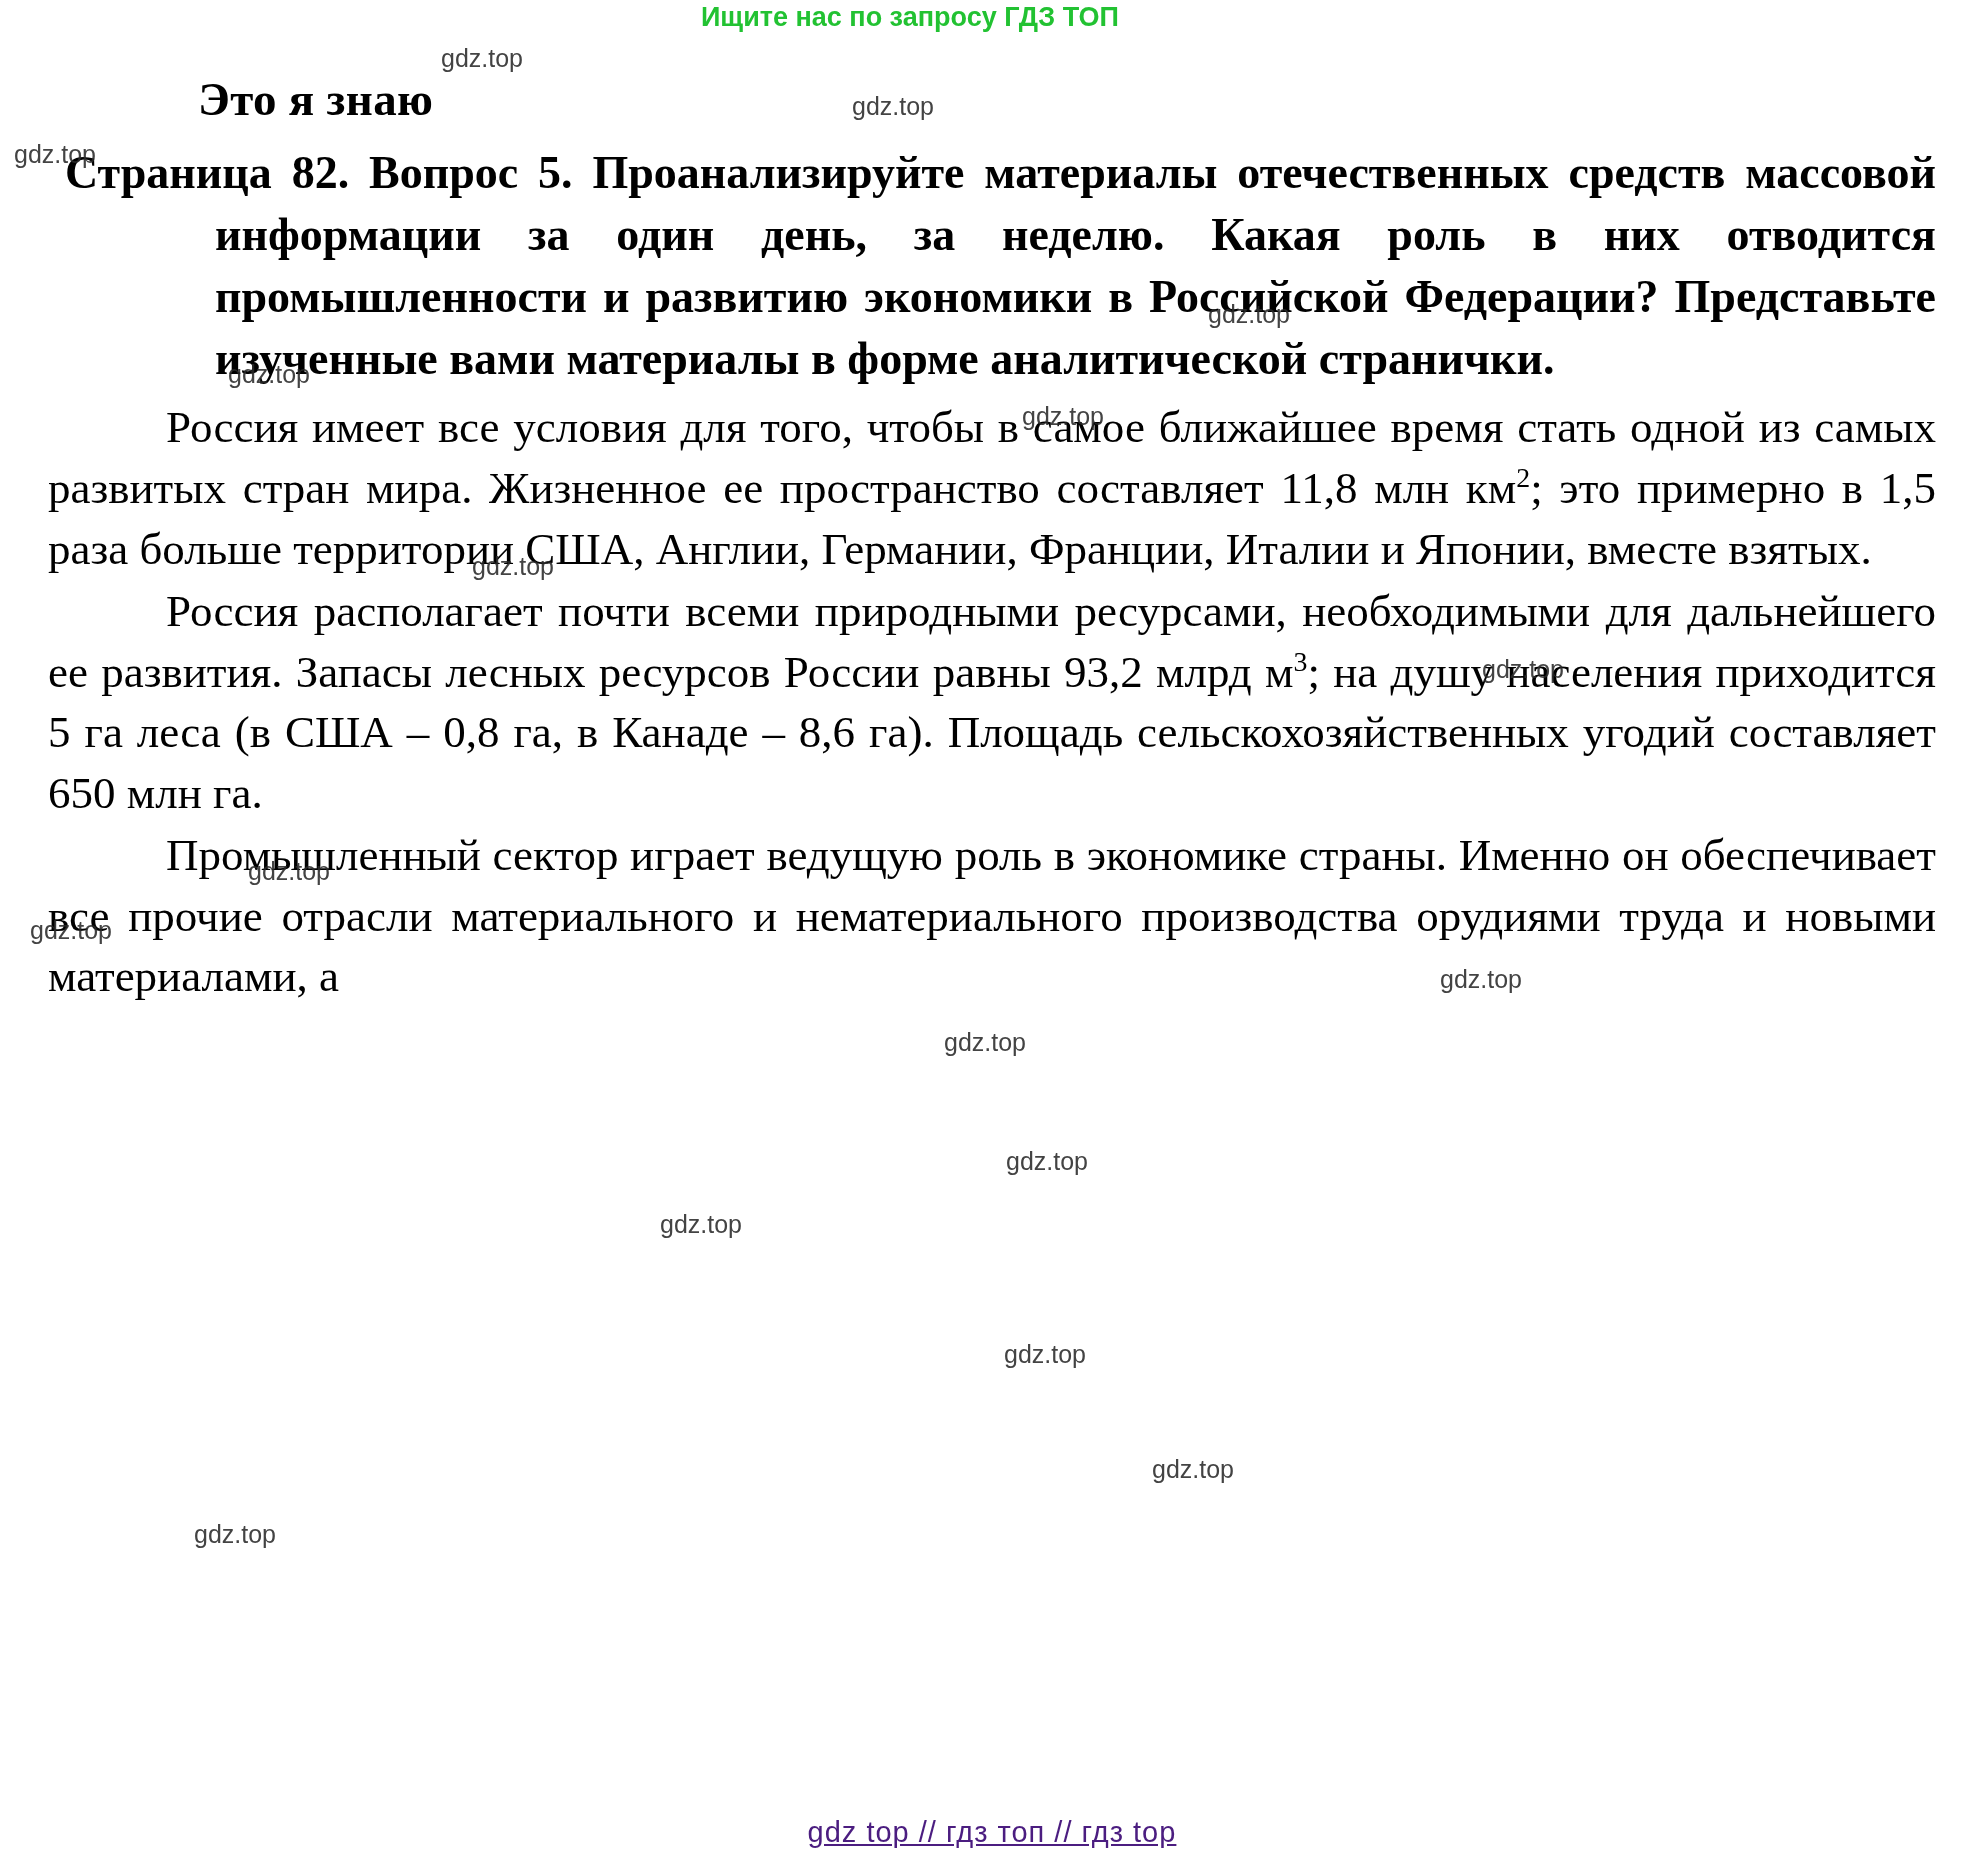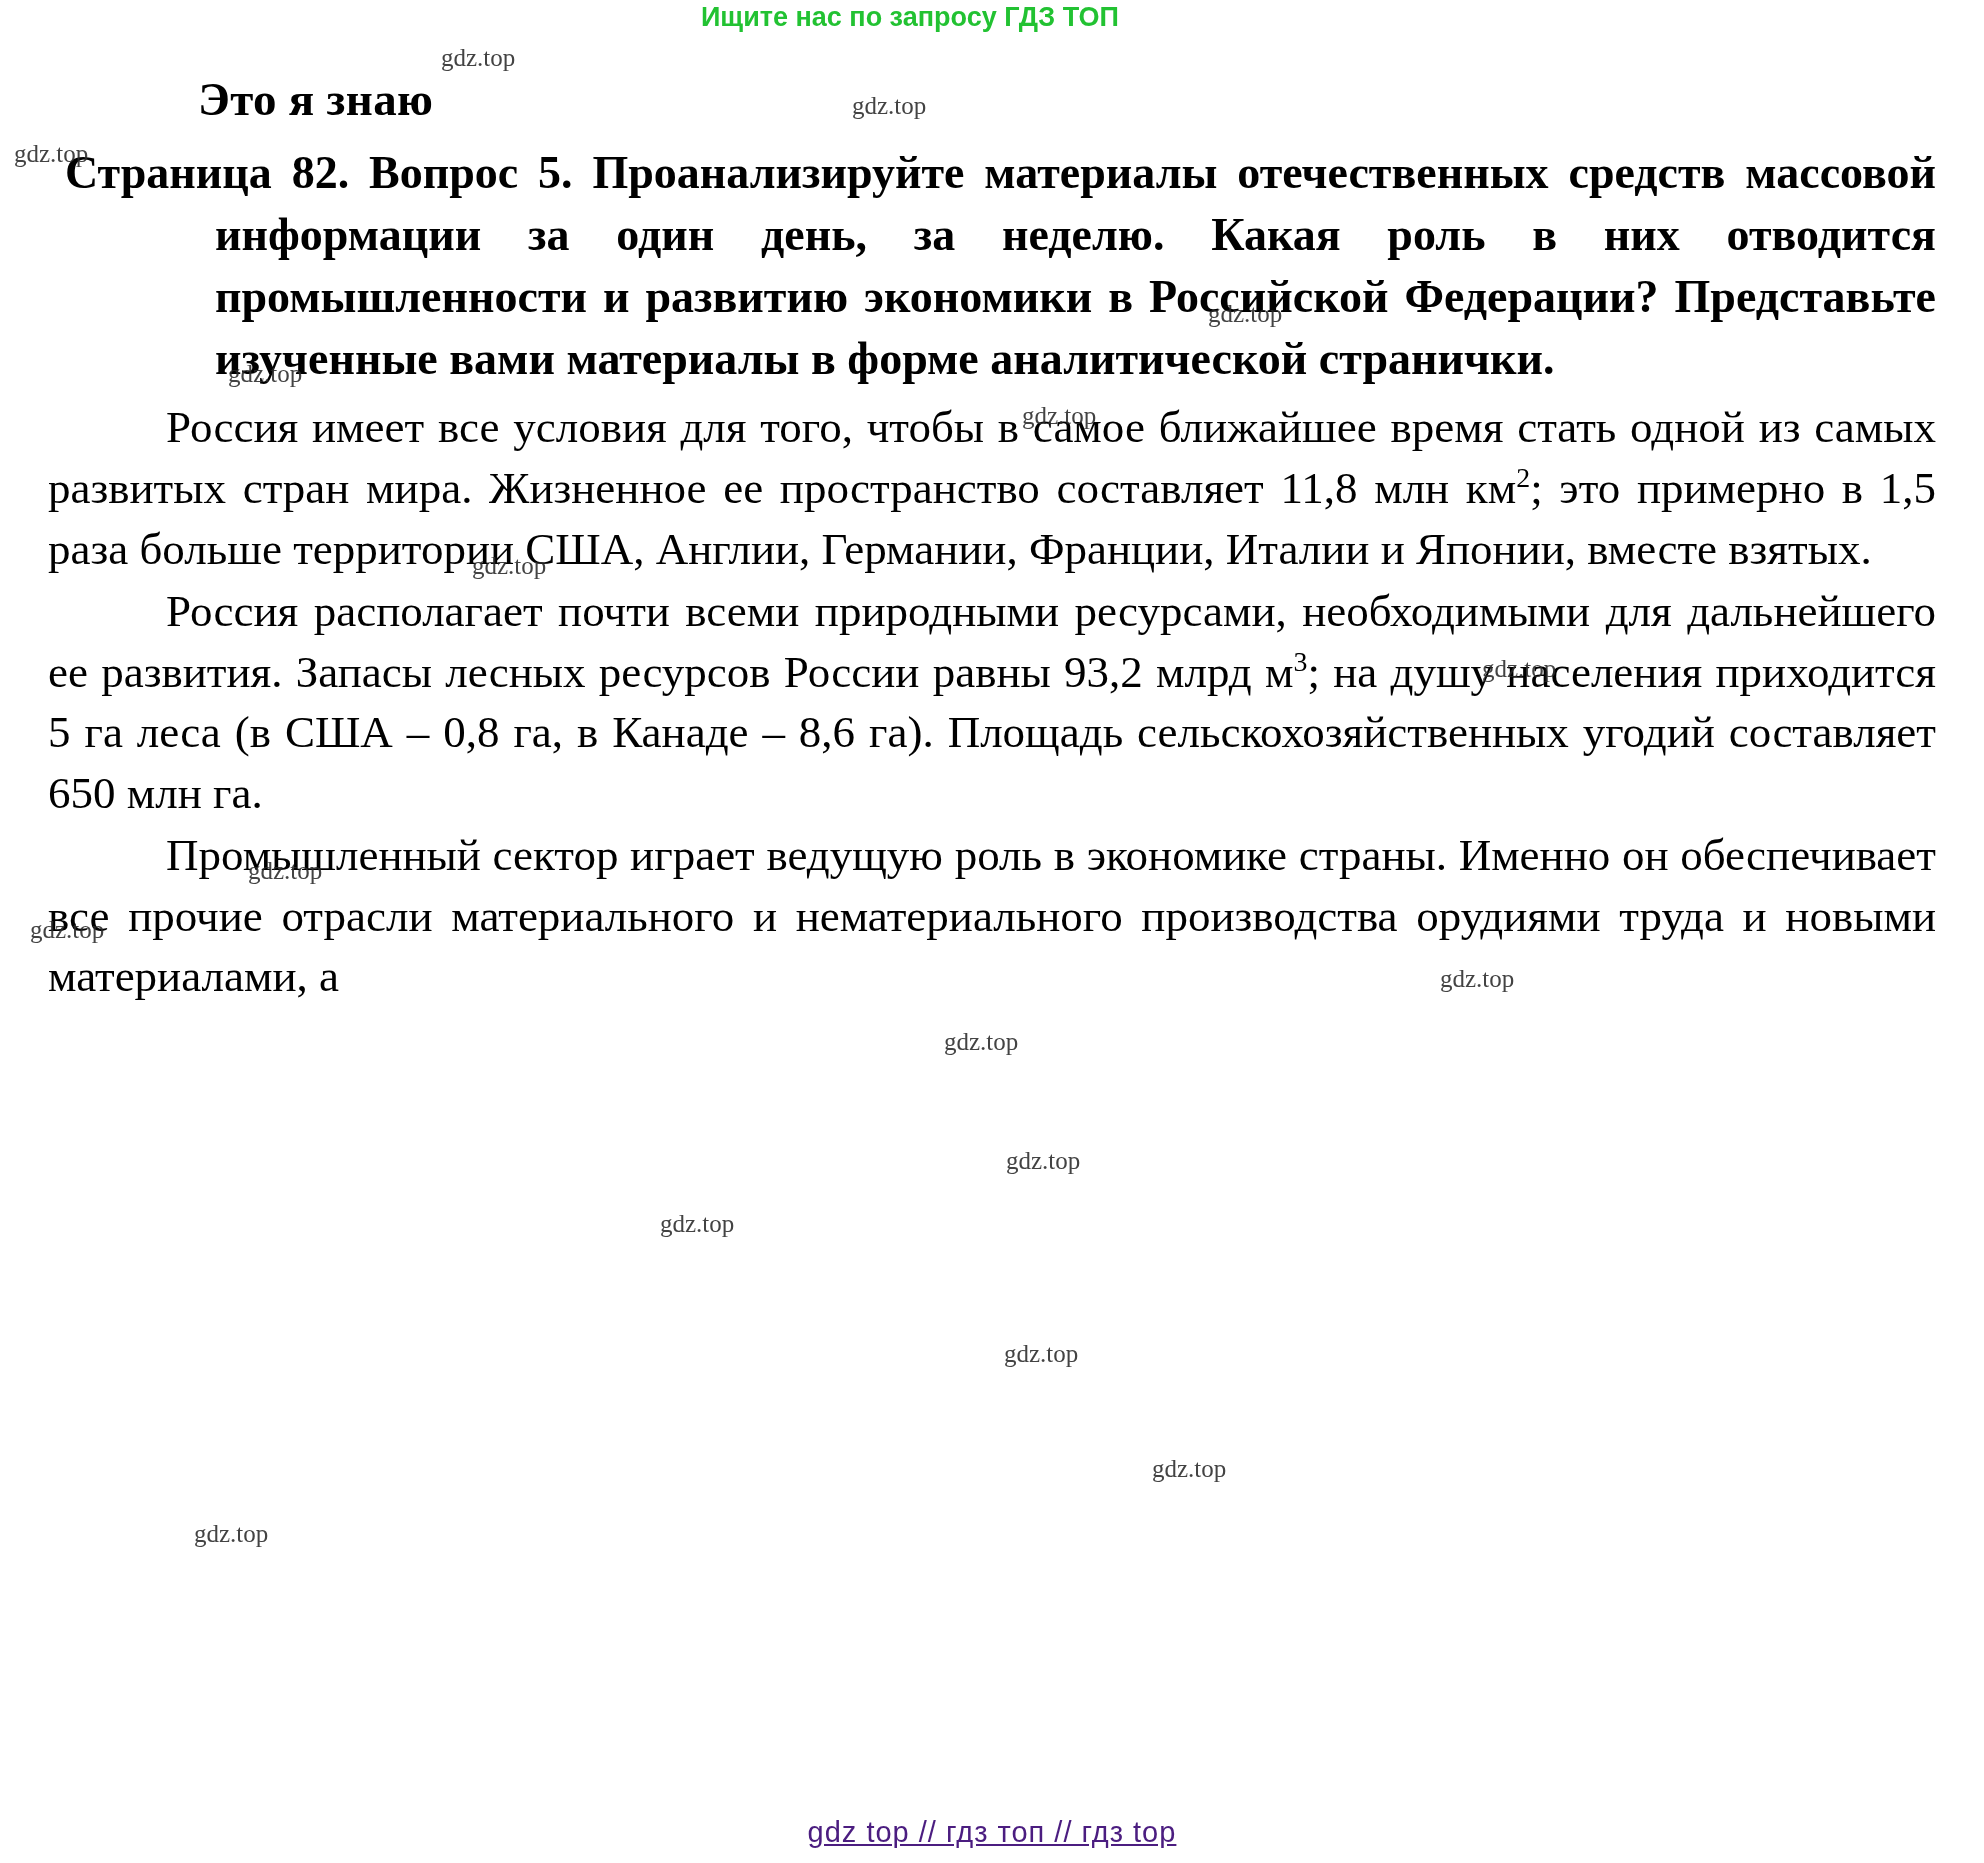--- a/index.html
+++ b/index.html
@@ -80,21 +80,21 @@
     margin: 0;
     text-indent: 118px;
   }
   .para + .para { margin-top: 2px; }
 
   sup { font-size: 0.62em; line-height: 0; vertical-align: super; }
 
   
   .wm {
     position: absolute;
-    font-family: Liberation Serif, serif;
+    font-family: Liberation Sans, sans-serif;
     font-size: 25px;
     font-weight: 400;
     color: #2a2a2a;
     opacity: 0.88;
     white-space: nowrap;
     z-index: 8;
     pointer-events: none;
   }
 
   

